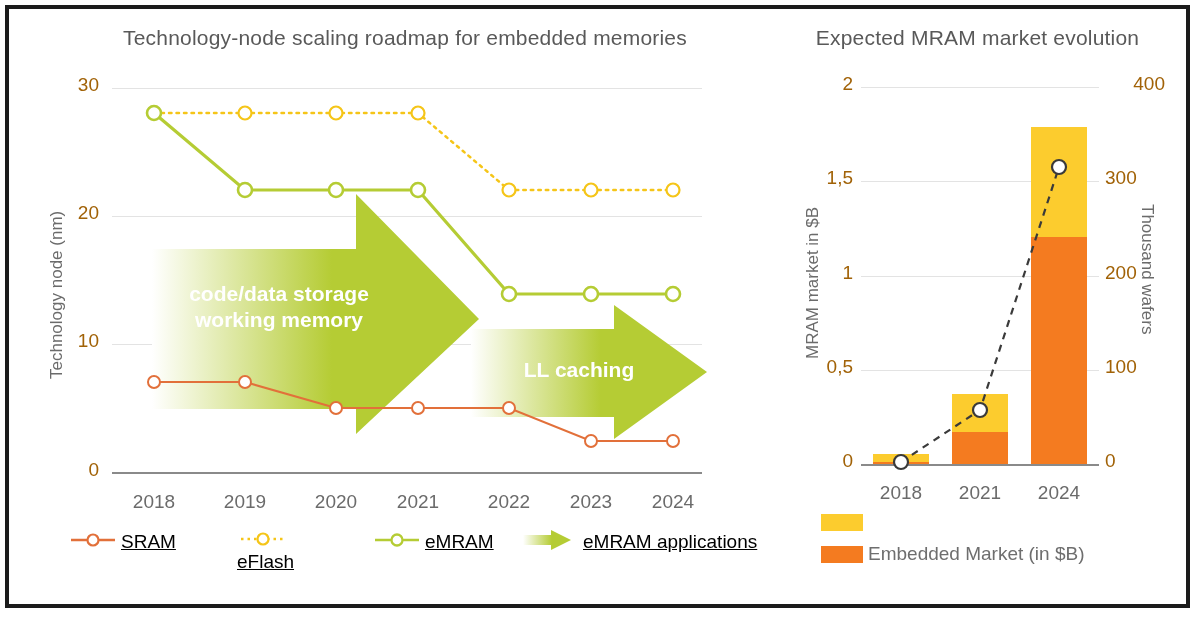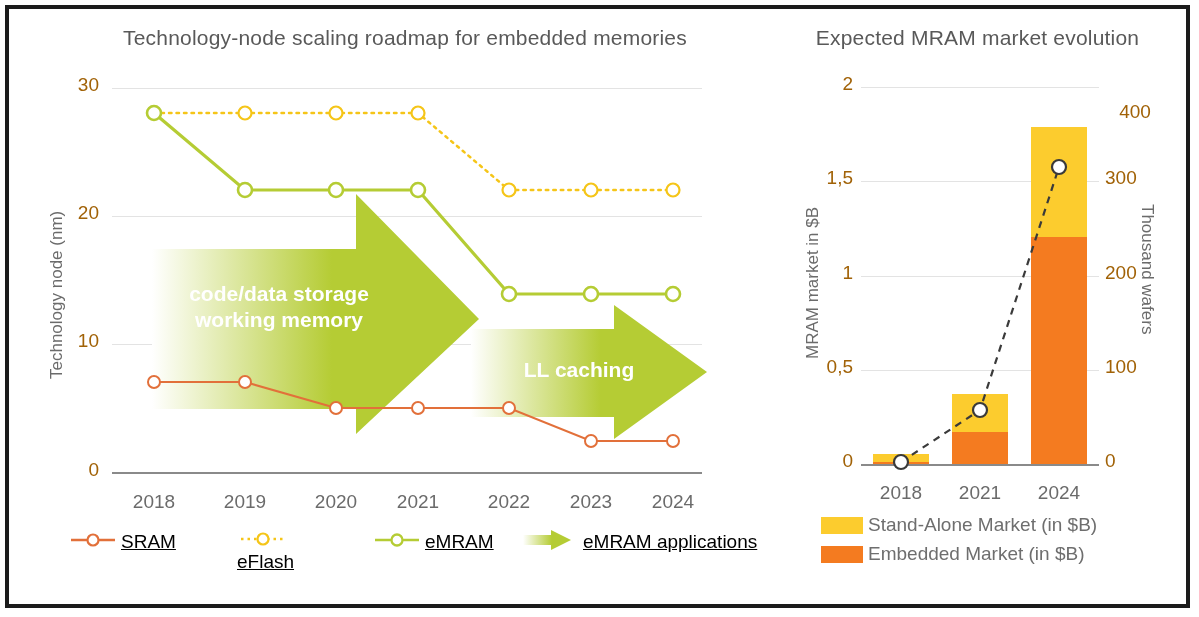--- a/index.html
+++ b/index.html
@@ -171,21 +171,21 @@
     <div class="ylabel" style="left:34px;top:350px;transform:rotate(-90deg);">MRAM market in $B</div>
 
     <div class="ylabel" style="left:388px;top:195px;transform:rotate(90deg);">Thousand wafers</div>
 
     <div class="tick" style="left:40px;top:64px;width:44px;">2</div>
     <div class="tick" style="left:40px;top:158px;width:44px;">1,5</div>
     <div class="tick" style="left:40px;top:253px;width:44px;">1</div>
     <div class="tick" style="left:40px;top:347px;width:44px;">0,5</div>
     <div class="tick" style="left:40px;top:441px;width:44px;">0</div>
 
-    <div class="tick" style="left:336px;top:64px;width:60px;text-align:center;margin-top:28px;">400</div>
+    <div class="tick" style="left:336px;top:64px;width:60px;text-align:right;">400</div>
     <div class="tick" style="left:336px;top:158px;width:60px;text-align:left;">300</div>
     <div class="tick" style="left:336px;top:253px;width:60px;text-align:left;">200</div>
     <div class="tick" style="left:336px;top:347px;width:60px;text-align:left;">100</div>
     <div class="tick" style="left:336px;top:441px;width:60px;text-align:left;">0</div>
 
     <div class="gridline" style="left:92px;top:78px;width:238px;"></div>
     <div class="gridline" style="left:92px;top:172px;width:238px;"></div>
     <div class="gridline" style="left:92px;top:267px;width:238px;"></div>
     <div class="gridline" style="left:92px;top:361px;width:238px;"></div>
     <div class="axisline" style="left:92px;top:455px;width:238px;"></div>
@@ -205,21 +205,20 @@
       <circle cx="211" cy="401" r="7" fill="#fff" stroke="#3a3a3a" stroke-width="2.2"></circle>
       <circle cx="290" cy="158" r="7" fill="#fff" stroke="#3a3a3a" stroke-width="2.2"></circle>
     </svg>
 
     <div class="xtick" style="left:92px;top:473px;width:80px;">2018</div>
     <div class="xtick" style="left:171px;top:473px;width:80px;">2021</div>
     <div class="xtick" style="left:250px;top:473px;width:80px;">2024</div>
 
     <div class="legend-row" style="left:52px;top:505px;">
       <span class="sw" style="width:42px;height:17px;background:#FCCC2E;"></span>
-      <span class="rl-text" style="margin-left:5px;">Stand-Alone Market (in $B)</span>
     </div>
 
     <div class="legend-row" style="left:52px;top:534px;">
       <span class="sw" style="width:42px;height:17px;background:#F47B20;"></span>
       <span class="rl-text" style="margin-left:5px;text-align:center;">Embedded Market (in $B)</span>
     </div>
 
   </div>
 
 </div>

